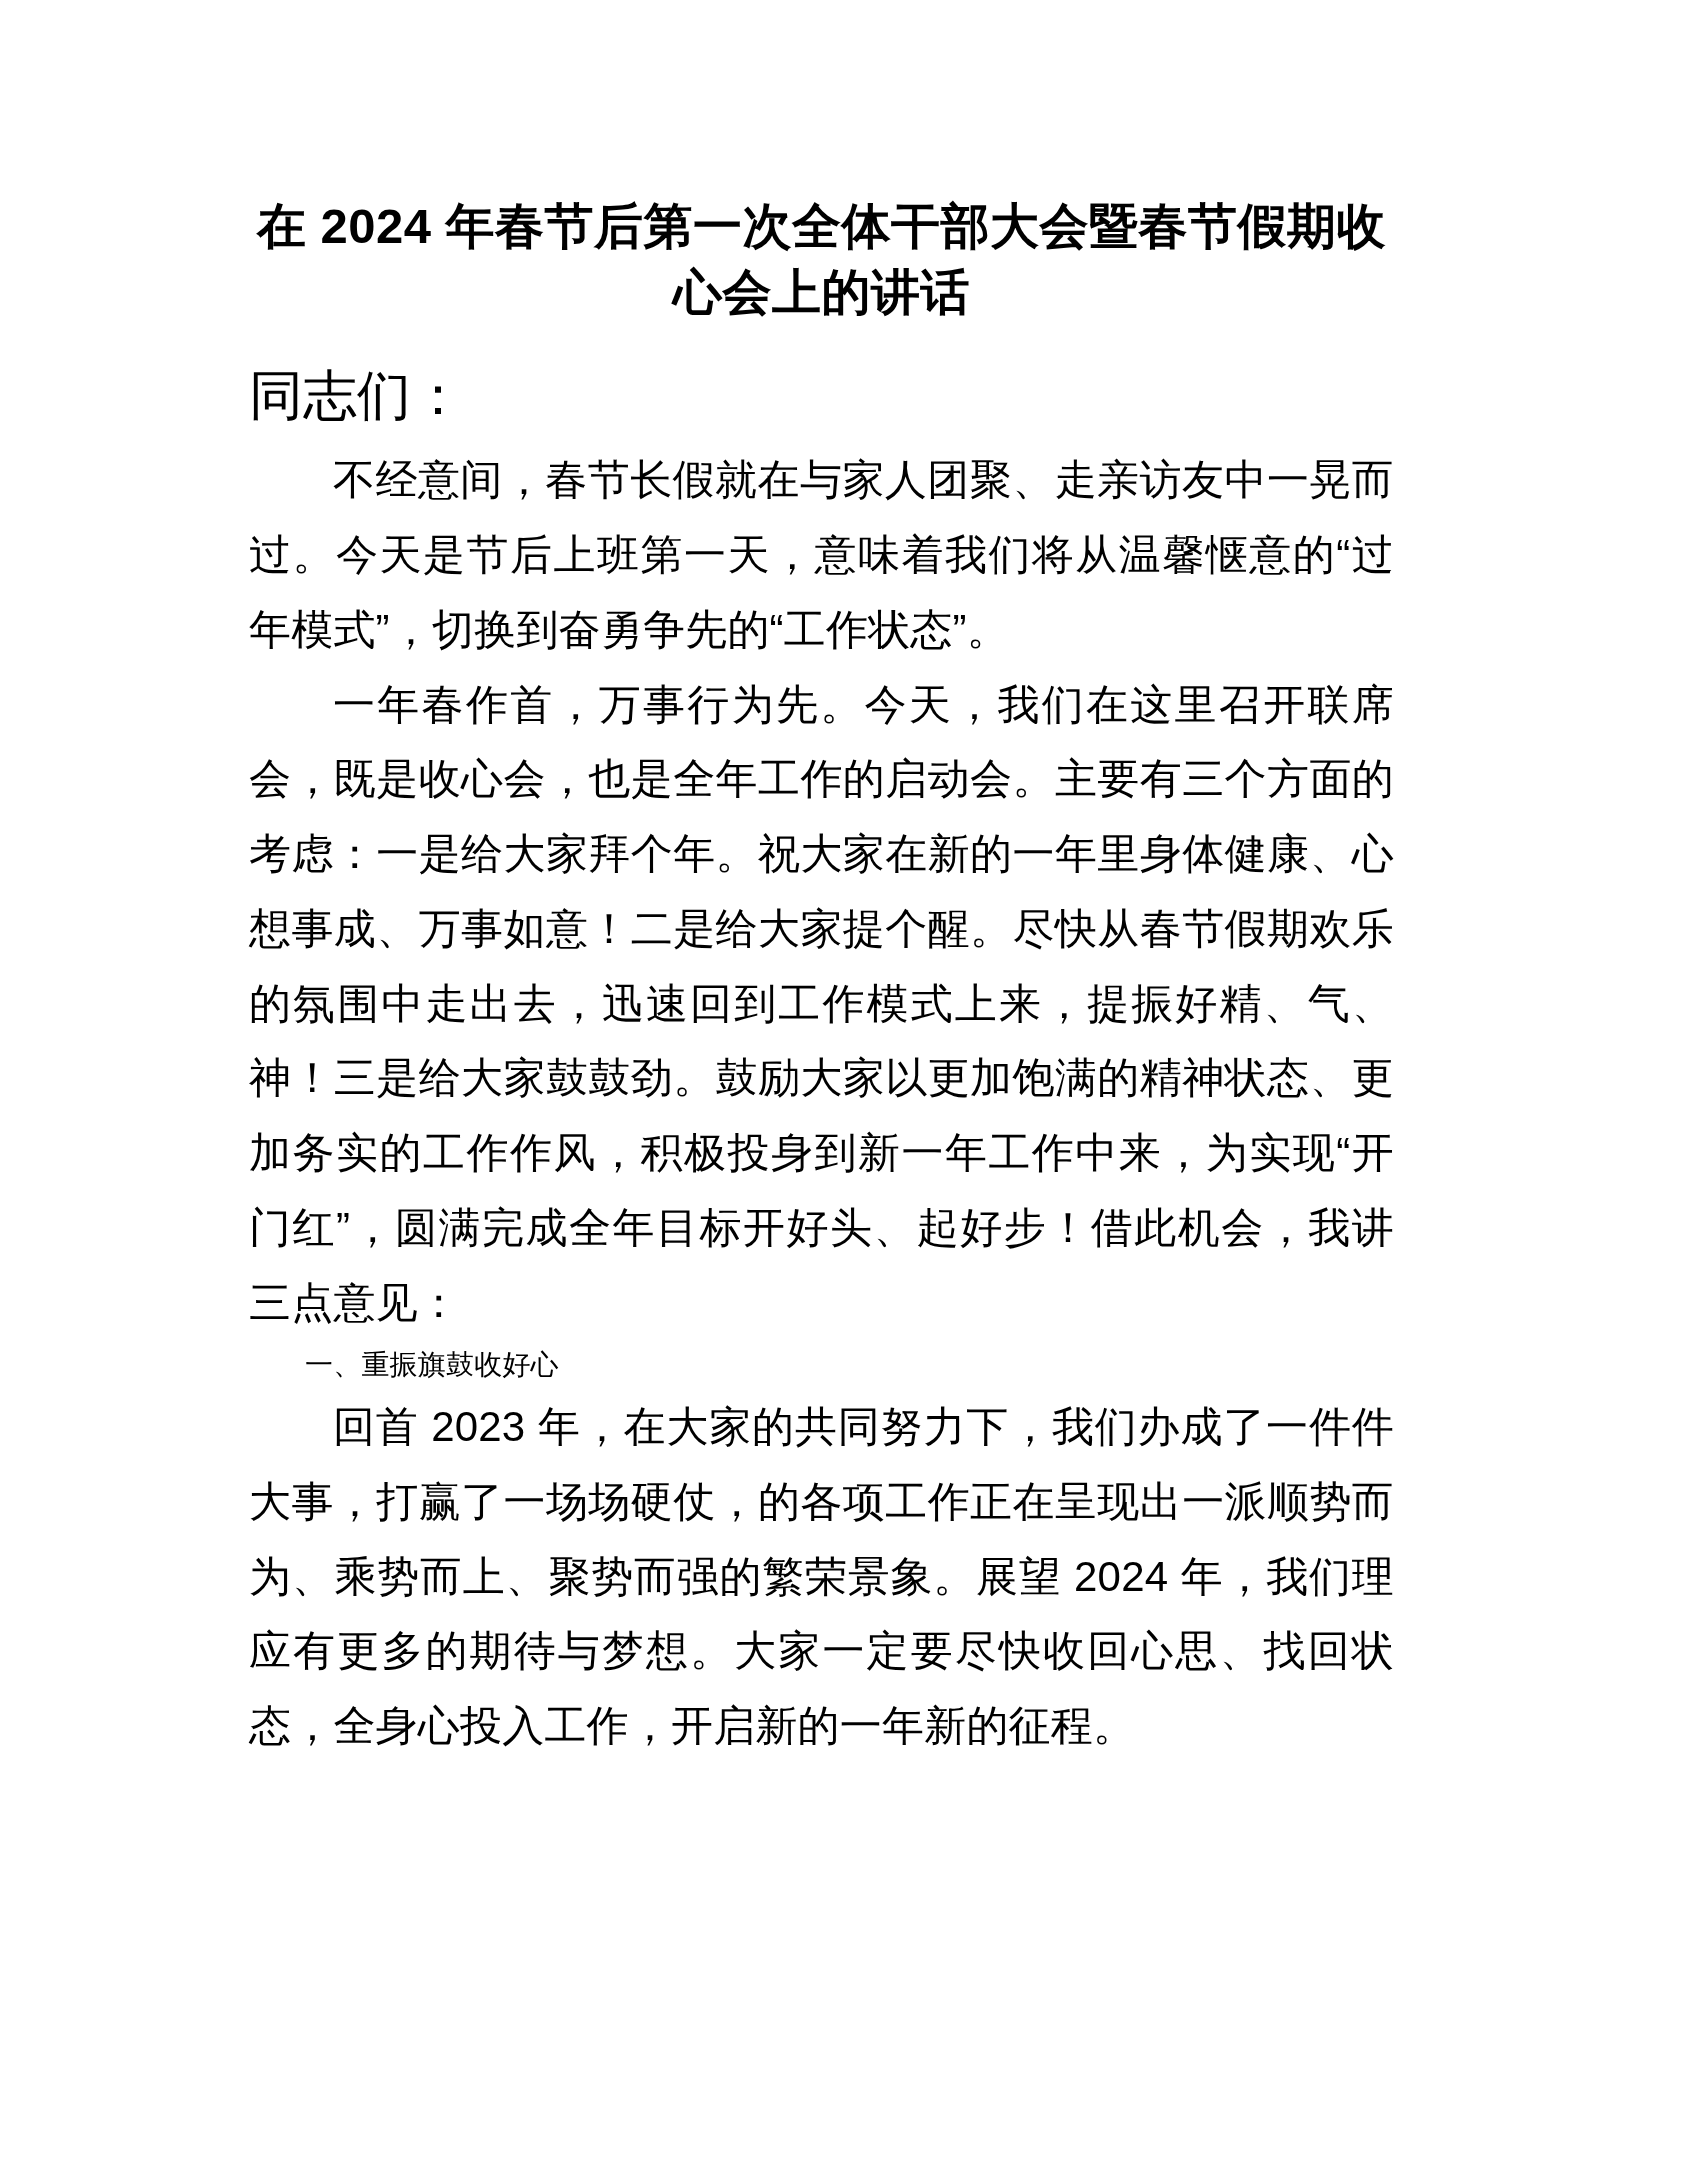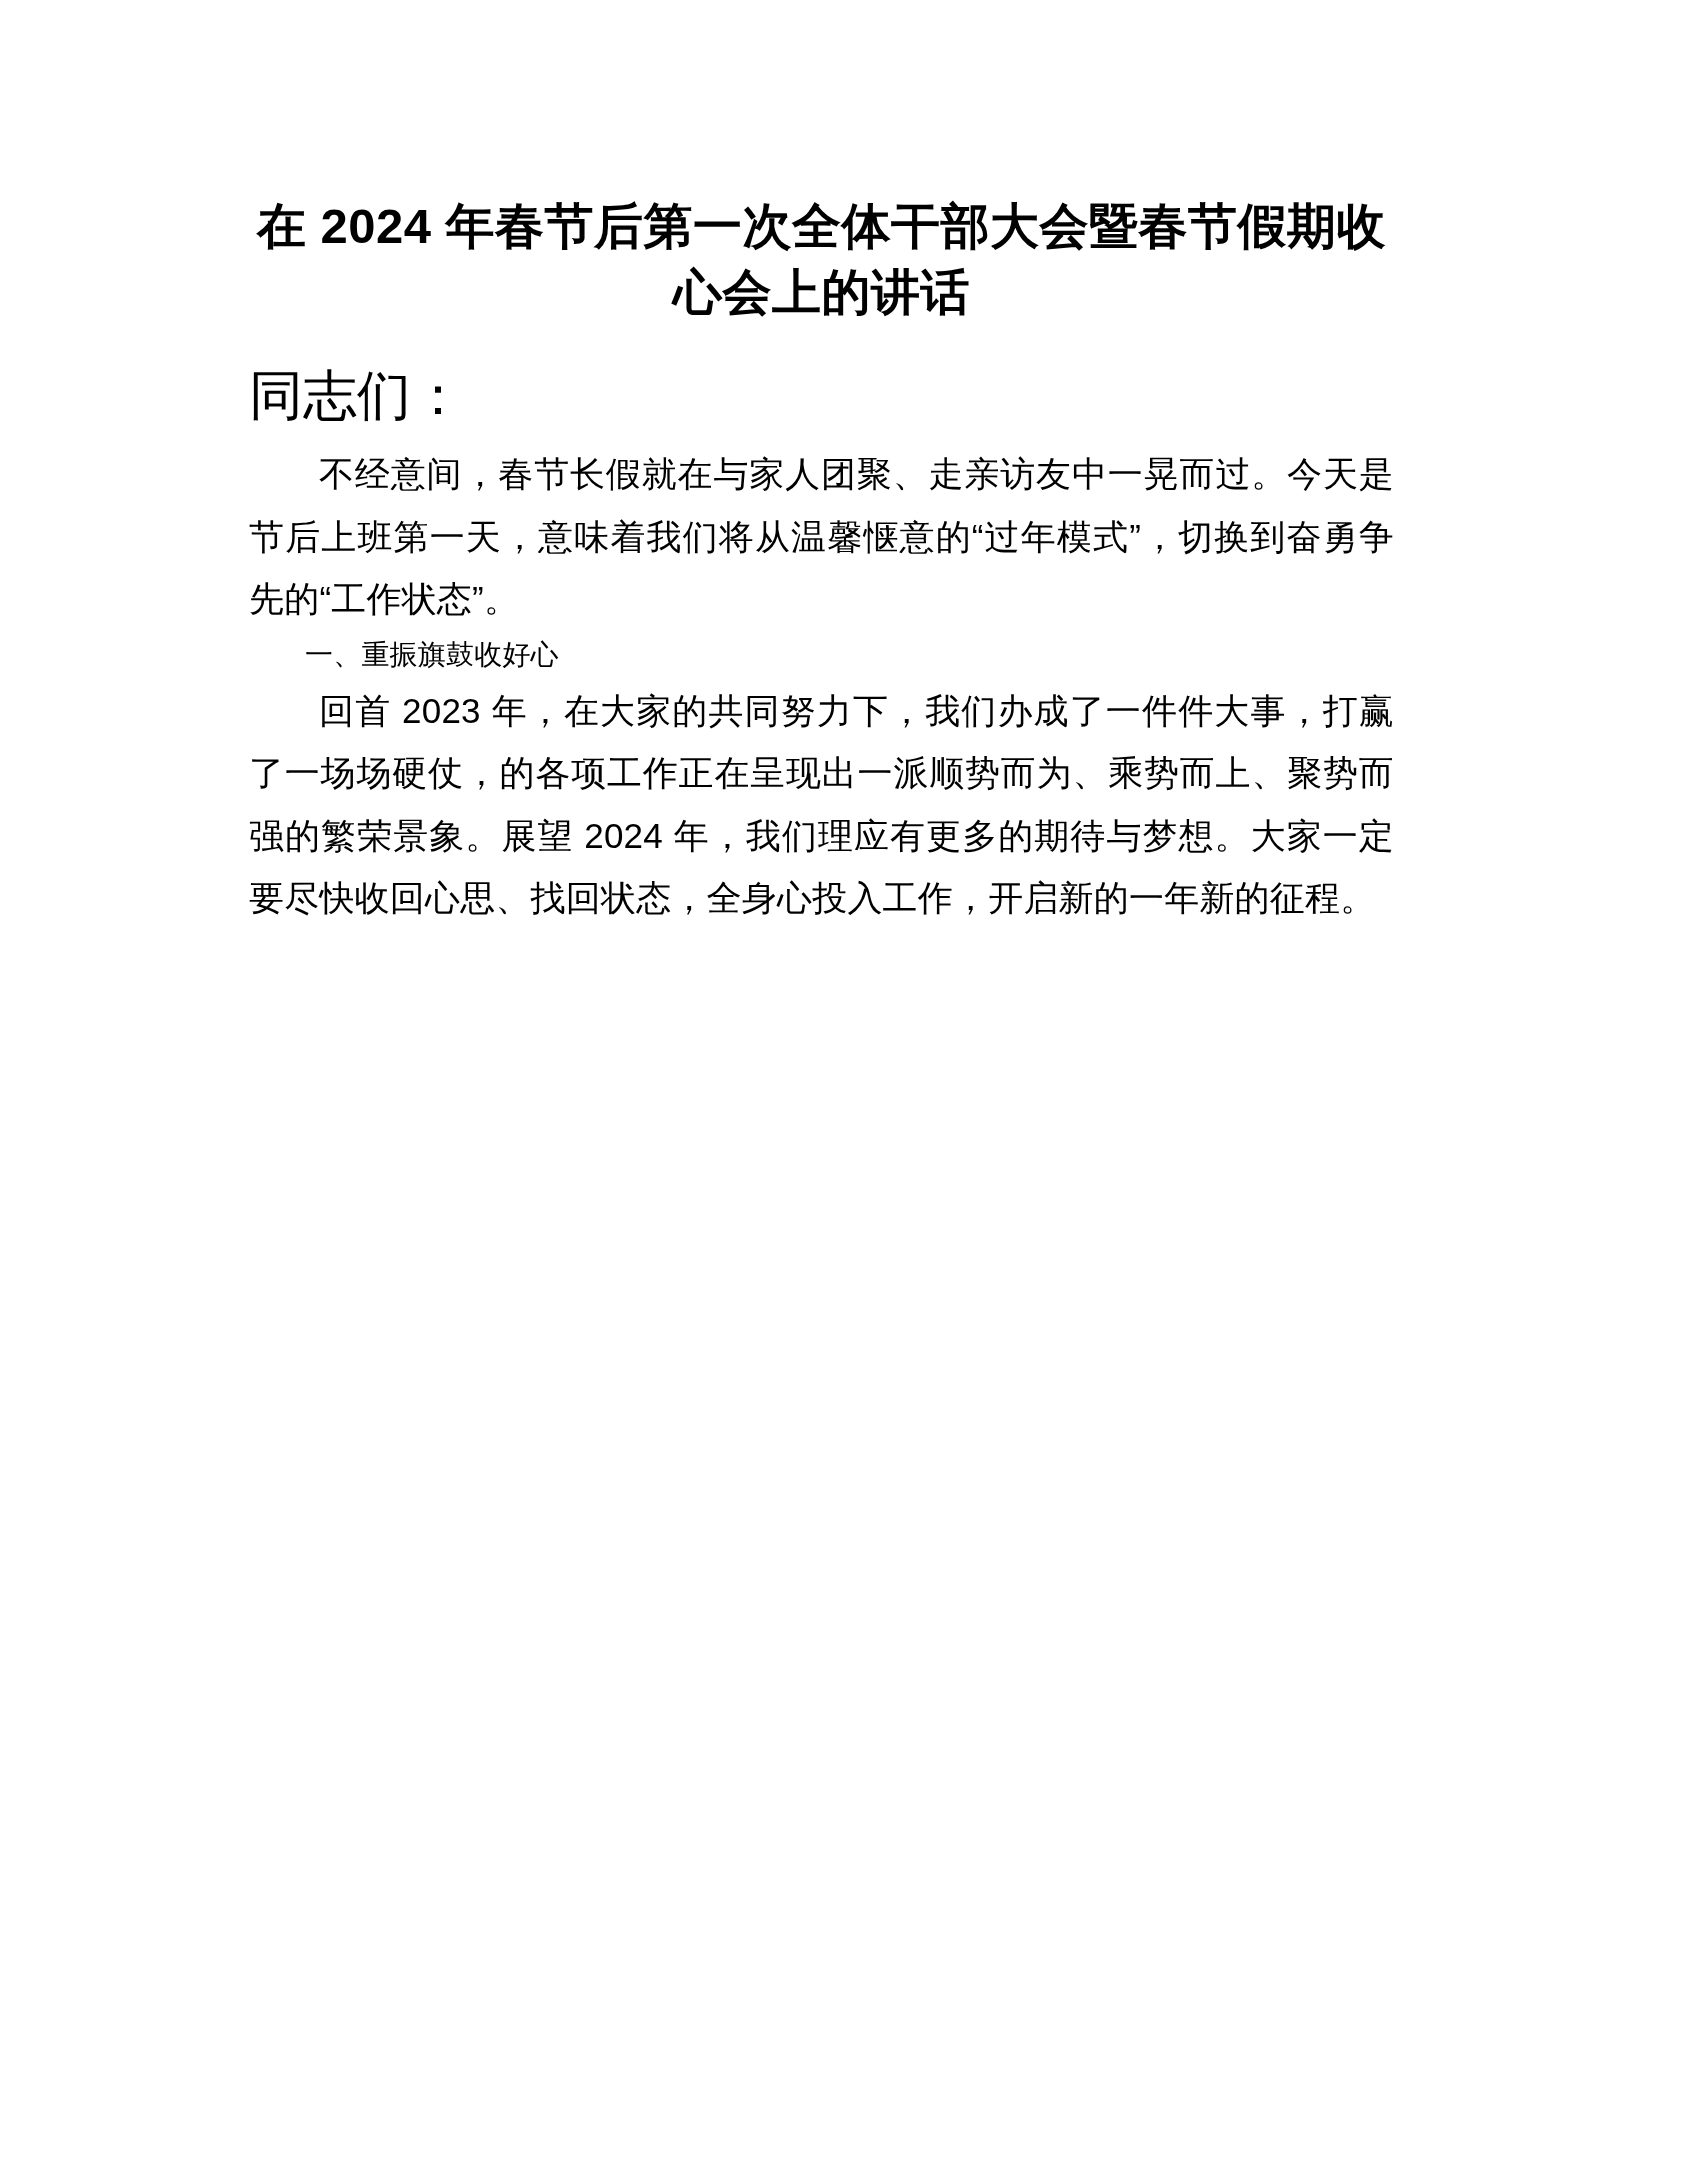--- a/index.html
+++ b/index.html
@@ -36,21 +36,21 @@
 
   .salutation {
     font-size: 54px;
     line-height: 1.78;
     margin: 0;
     text-align: justify;
     text-justify: inter-ideograph;
   }
 
   .para {
-    font-size: 35px;
+    font-size: 42px;
     line-height: 1.78;
     margin: 0;
     text-indent: 2em;
     text-align: justify;
     text-justify: inter-ideograph;
     letter-spacing: 0.2px;
   }
 
   .section-heading {
     font-size: 28px;
@@ -65,19 +65,20 @@
 <body>
 
 <div class="page">
 
   <h1 class="doc-title">在 2024 年春节后第一次全体干部大会暨春节假期收心会上的讲话</h1>
 
   <p class="salutation">同志们：</p>
 
   <p class="para">不经意间，春节长假就在与家人团聚、走亲访友中一晃而过。今天是节后上班第一天，意味着我们将从温馨惬意的“过年模式”，切换到奋勇争先的“工作状态”。</p>
 
+  <p class="para">一年春作首，万事行为先。今天，我们在这里召开联席会，既是收心会，也是全年工作的启动会。主要有三个方面的考虑：一是给大家拜个年。祝大家在新的一年里身体健康、心想事成、万事如意！二是给大家提个醒。尽快从春节假期欢乐的氛围中走出去，迅速回到工作模式上来，提振好精、气、神！三是给大家鼓鼓劲。鼓励大家以更加饱满的精神状态、更加务实的工作作风，积极投身到新一年工作中来，为实现“开门红”，圆满完成全年目标开好头、起好步！借此机会，我讲三点意见：</p>
 
   <p class="section-heading">一、重振旗鼓收好心</p>
 
   <p class="para">回首 2023 年，在大家的共同努力下，我们办成了一件件大事，打赢了一场场硬仗，的各项工作正在呈现出一派顺势而为、乘势而上、聚势而强的繁荣景象。展望 2024 年，我们理应有更多的期待与梦想。大家一定要尽快收回心思、找回状态，全身心投入工作，开启新的一年新的征程。</p>
 
 </div>
 
 
 </body></html>

